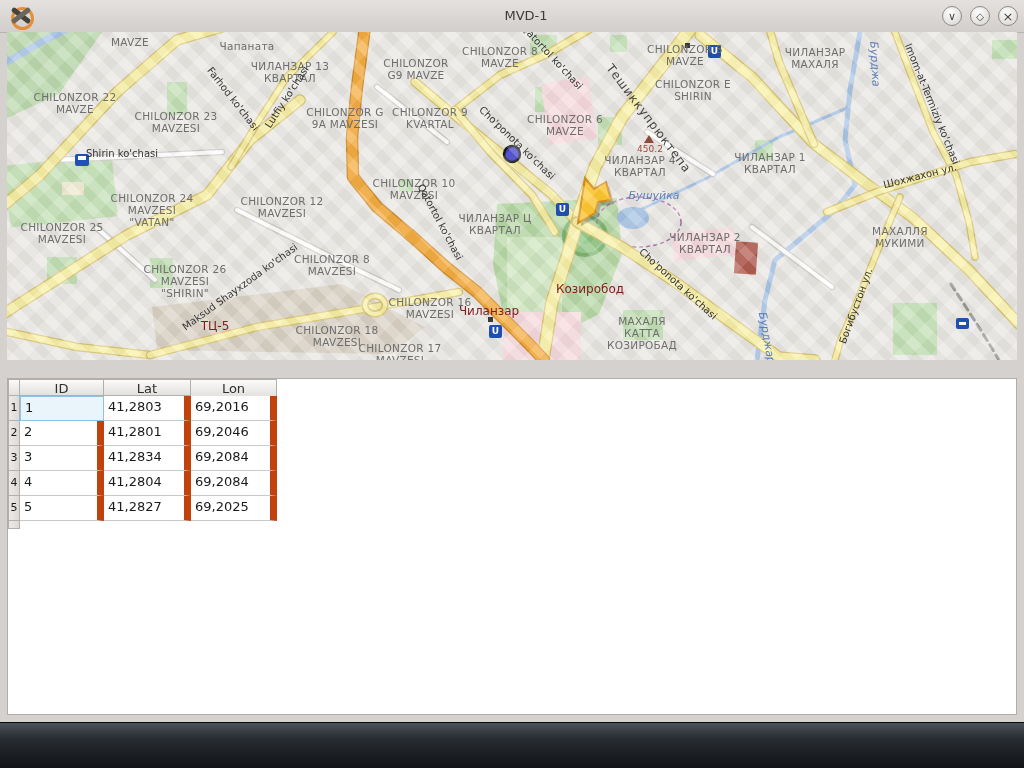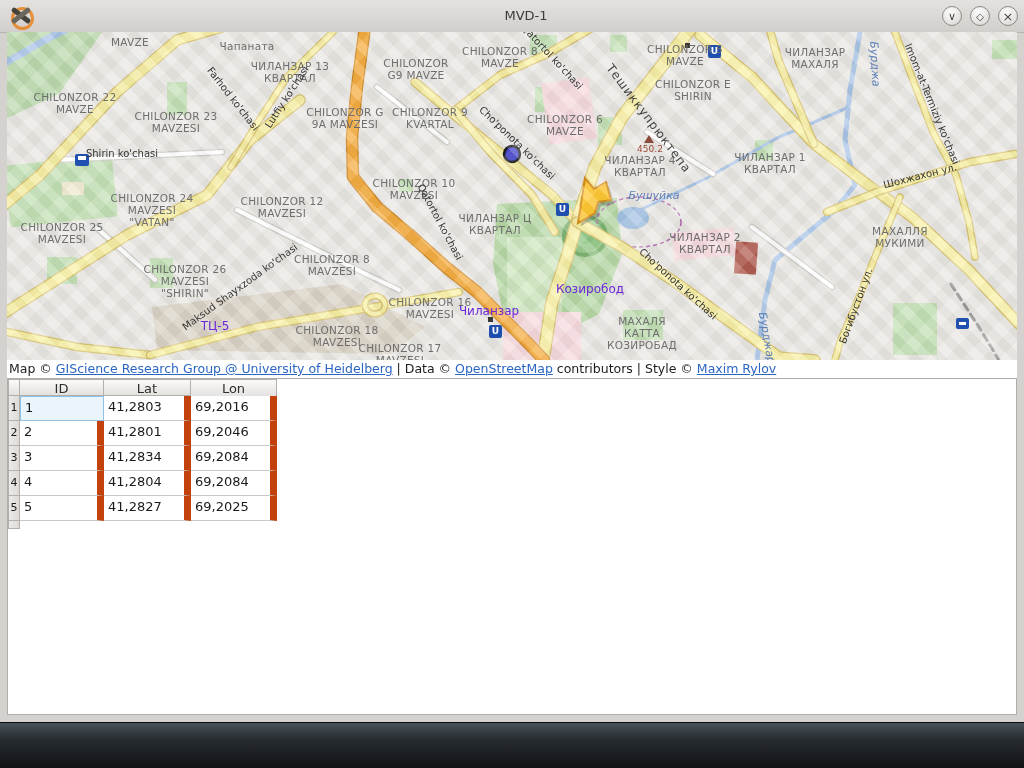--- a/index.html
+++ b/index.html
@@ -25,21 +25,21 @@
   .tb-btn.min{right:62px;} .tb-btn.max{right:34px;font-size:10px;} .tb-btn.cls{right:6px;font-size:13px;}
 
   
   .map{position:absolute;left:7px;top:32px;width:1010px;height:328px;background:#e9e7e2;overflow:hidden;}
   .map-tex{position:absolute;inset:0;
     background:repeating-linear-gradient(45deg,rgba(255,255,255,.18) 0 9px,rgba(0,0,0,.025) 9px 18px),
                repeating-linear-gradient(-45deg,rgba(255,255,255,.10) 0 13px,rgba(0,0,0,.02) 13px 26px);}
   .map svg{position:absolute;left:0;top:0;}
   .lbl{position:absolute;white-space:pre-line;text-align:center;transform:translate(-50%,-50%);line-height:1.15;}
   .lbl.d{font-size:10.5px;color:#6e6e6e;letter-spacing:.3px;}
-  .lbl.p{font-size:12px;color:#6d28d9;}
+  .lbl.p{font-size:12px;color:#7f1d1d;}
   .lbl.s{font-size:10px;color:#343434;white-space:nowrap;}
   .lbl.s2{font-size:12px;color:#424242;white-space:nowrap;letter-spacing:1px;}
   .lbl.w{font-size:11px;color:#5d7fb7;font-style:italic;white-space:nowrap;}
   .lbl.e{font-size:9px;color:#9c4a38;white-space:nowrap;}
   .micon{position:absolute;}
   .micon.metro{width:13px;height:13px;background:#1f4fae;border-radius:2px;color:#fff;
                font-size:9px;font-weight:bold;text-align:center;line-height:13px;}
   .micon.bus{width:14px;height:12px;background:#2050b0;border-radius:2px;}
   .micon.bus:after{content:"";position:absolute;left:3px;top:2px;width:8px;height:4px;background:#fff;}
   .micon.poi{width:5px;height:5px;background:#3a3a3a;}
@@ -255,21 +255,20 @@
         <div class="lbl s" style="left: 545px; top: 25px; transform: translate(-50%, -50%) rotate(47deg);">Qatortol ko'chasi</div>
         <div class="lbl s" style="left: 433px; top: 190px; transform: translate(-50%, -50%) rotate(62deg);">Qatortol ko'chasi</div>
         <div class="lbl s" style="left: 510px; top: 111px; transform: translate(-50%, -50%) rotate(44deg);">Cho'ponota ko'chasi</div>
         <div class="lbl s" style="left: 671px; top: 252px; transform: translate(-50%, -50%) rotate(42deg);">Cho'ponota ko'chasi</div>
         <div class="lbl s2" style="left: 641px; top: 87px; transform: translate(-50%, -50%) rotate(53deg);">Тешиккупрюктепа</div>
         <div style="position: absolute; left: 496px; top: 113px; width: 18px; height: 18px;"></div>
         <div style="position: absolute; left: 568px; top: 144px; width: 40px; height: 50px;"></div>
       </div>
   </div>
 
-  <div class="attrib"><span>Map © </span><a>GIScience Research Group @ University of Heidelberg</a><span> | Data © </span><a>OpenStreetMap</a><span> contributors | Style © </span><a>Maxim Rylov</a></div>
 
   <div class="tablearea">
     <div class="tbl" id="tbl">
         <div class="tcell thead tcorner" style="left: 0px; top: 0px; width: 12px; height: 17px;"></div>
         <div class="tcell thead" style="left: 12px; top: 0px; width: 84px; height: 17px;">ID</div>
         <div class="tcell thead" style="left: 96px; top: 0px; width: 87px; height: 17px;">Lat</div>
         <div class="tcell thead" style="left: 183px; top: 0px; width: 86px; height: 19px;">Lon</div>
         <div class="tcell trowh" style="left: 0px; top: 17px; width: 12px; height: 25px;">1</div>
         <div class="tcell sel" style="left: 12px; top: 17px; width: 84px; height: 25px;">1</div>
         <div class="tcell " style="left: 96px; top: 17px; width: 87px; height: 25px;">41,2803</div>

